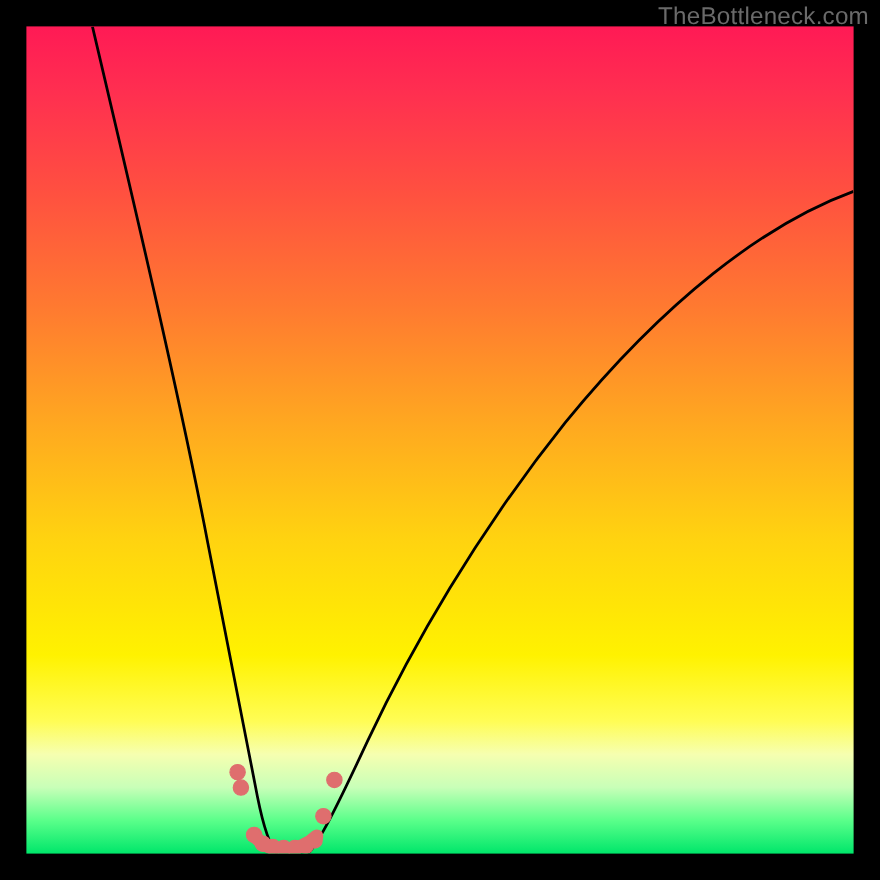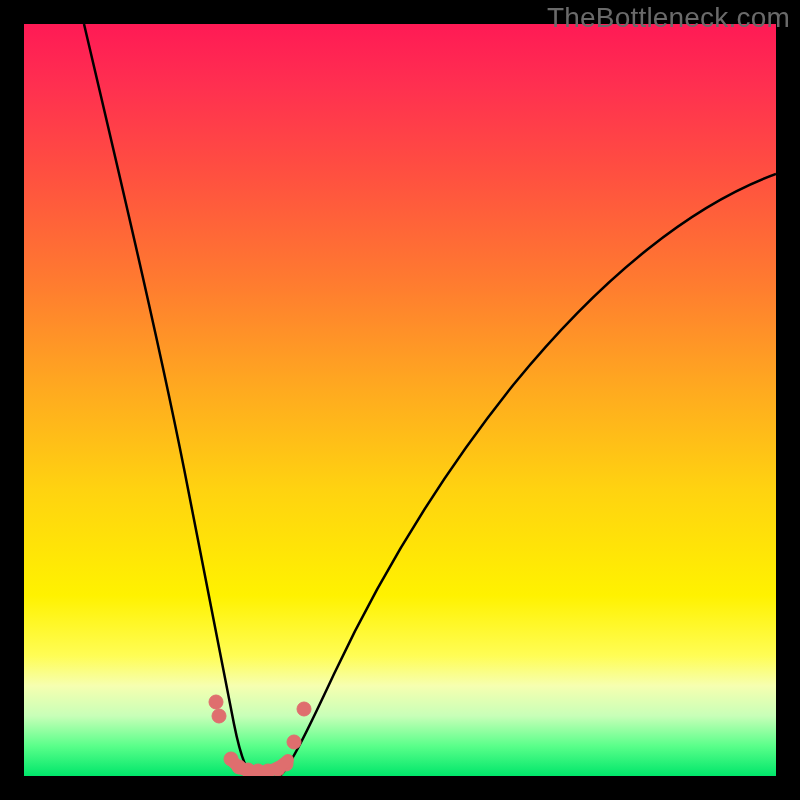--- a/index.html
+++ b/index.html
@@ -40,21 +40,21 @@
       #5aff8a 96%,
       #00e66a 100%
     );
     overflow: hidden;
   }
   .watermark {
     position: absolute;
     top: 2px;
     right: 10px;
     color: #6a6a6a;
-    font-size: 28px;
+    font-size: 22px;
     letter-spacing: 0.2px;
     font-weight: 500;
     user-select: none;
   }
   svg.curves {
     position: absolute;
     left: 0;
     top: 0;
     width: 752px;
     height: 752px;

